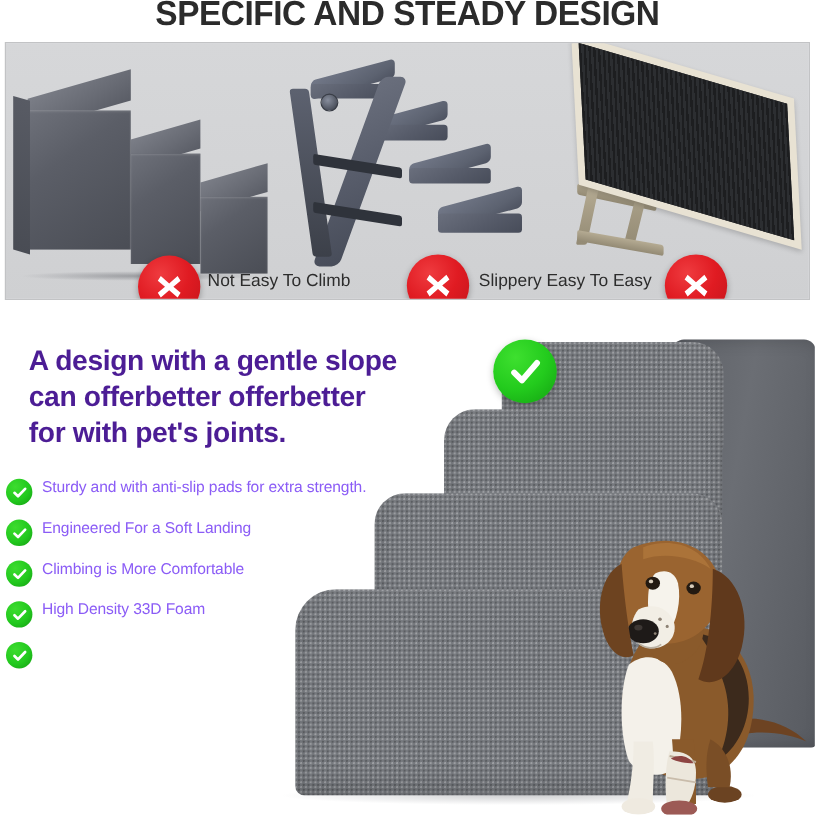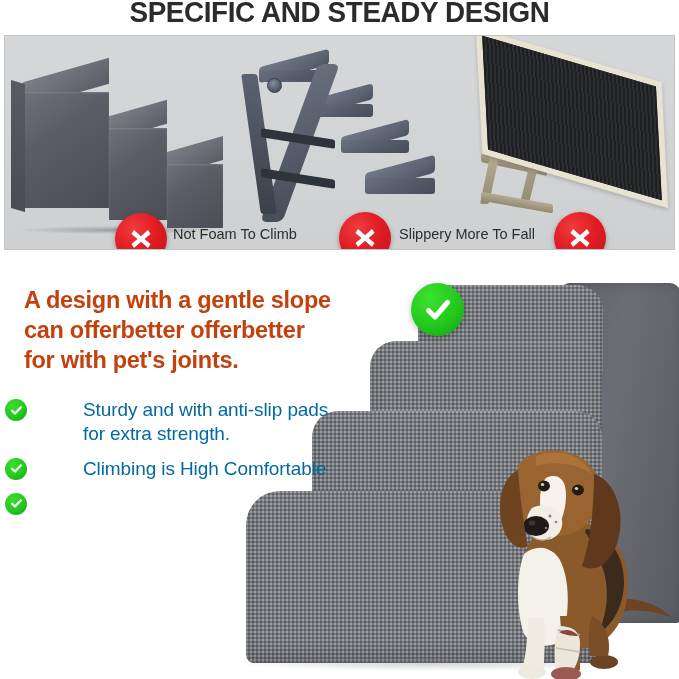--- a/index.html
+++ b/index.html
@@ -165,21 +165,21 @@
     overflow: hidden;
   }
 
   .headline {
     position: absolute;
     left: 24px; top: 34px;
     width: 330px;
     font-size: 23.5px;
     font-weight: bold;
     line-height: 1.27;
-    color: #c2410c;
+    color: #4c1d95;
     letter-spacing: -0.3px;
     z-index: 6;
   }
 
   .bullets {
     position: absolute;
     left: 5px; top: 146px;
     width: 330px;
     z-index: 6;
   }
@@ -188,25 +188,24 @@
     align-items: flex-start;
     margin-bottom: 11px;
   }
   .bullet .chk {
     flex: 0 0 auto;
     width: 22px; height: 22px;
     margin-top: 1px;
     margin-right: 8px;
   }
   .bullet .btext {
-    font-size: 19px;
+    font-size: 13px;
     line-height: 1.26;
-    color: #0369a1;
+    color: #8b5cf6;
     letter-spacing: -0.1px;
-    margin-left: 48px;
   }
 
   .check-circle {
     width: 100%; height: 100%;
     border-radius: 50%;
     background: radial-gradient(circle at 35% 30%, #3ddc2f 0%, #22c91e 55%, #149b12 100%);
     display: flex; align-items: center; justify-content: center;
   }
 
   
@@ -280,21 +279,21 @@
         <div class="fs-step" style="left:156px; top:114px; width:56px;  height:64px;"></div>
 
         <div class="fs-side" style="left:0px;   top:32px;  width:14px;  height:128px; transform:skewY(16deg);"></div>
         <div class="fs-shadow"></div>
       </div>
       <div class="badge-x" style="left:110px; top:177px; width:52px; height:52px;">
         <svg width="28" height="28" viewBox="0 0 28 28" aria-hidden="true">
           <path d="M7 5 L14 11.2 L21 5 L23.5 9 L17.5 14 L23.5 19 L21 23 L14 16.8 L7 23 L4.5 19 L10.5 14 L4.5 9 Z" fill="#ffffff"></path>
         </svg>
       </div>
-      <div class="neg-caption" style="left:168px; top:190px;">Not Foam To Climb</div>
+      <div class="neg-caption" style="left:168px; top:190px;">Not Easy To Climb</div>
     </div>
 
     <div class="neg-cell c2">
       <div class="plastic-stairs">
 
         <div class="ps-tread" style="left:14px; top:12px; width:70px; height:16px; transform:skewY(-15deg);"></div>
         <div class="ps-piece" style="left:14px; top:24px; width:70px; height:12px;"></div>
 
         <div class="ps-tread" style="left:62px; top:46px; width:66px; height:16px; transform:skewY(-15deg);"></div>
         <div class="ps-piece" style="left:62px; top:58px; width:66px; height:13px;"></div>
@@ -312,21 +311,21 @@
         <div class="ps-bar" style="left:16px; top:88px;  width:74px; height:9px; transform:skewY(9deg);"></div>
         <div class="ps-bar" style="left:16px; top:128px; width:74px; height:9px; transform:skewY(9deg);"></div>
 
         <div class="ps-knob" style="left:22px; top:32px;"></div>
       </div>
       <div class="badge-x" style="left:102px; top:176px; width:52px; height:52px;">
         <svg width="28" height="28" viewBox="0 0 28 28" aria-hidden="true">
           <path d="M7 5 L14 11.2 L21 5 L23.5 9 L17.5 14 L23.5 19 L21 23 L14 16.8 L7 23 L4.5 19 L10.5 14 L4.5 9 Z" fill="#ffffff"></path>
         </svg>
       </div>
-      <div class="neg-caption" style="left:162px; top:190px;">Slippery More To Fall</div>
+      <div class="neg-caption" style="left:162px; top:190px;">Slippery Easy To Easy</div>
     </div>
 
     <div class="neg-cell c3">
       <div class="ramp">
 
         <div class="ramp-frame" style="left:20px; top:112px; width:66px; height:9px; transform:skewY(12deg);"></div>
         <div class="ramp-frame" style="left:24px; top:108px; width:9px;  height:48px; transform:skewX(-12deg);"></div>
         <div class="ramp-frame" style="left:66px; top:96px;  width:9px;  height:62px; transform:skewX(-14deg);"></div>
         <div class="ramp-frame" style="left:20px; top:150px; width:72px; height:9px; transform:skewY(10deg);"></div>
 
@@ -362,30 +361,50 @@
         <span class="btext">Sturdy and with anti-slip pads for extra strength.</span>
       </div>
       <div class="bullet">
         <span class="chk">
           <span class="check-circle">
             <svg width="13" height="13" viewBox="0 0 14 14" aria-hidden="true">
               <path d="M2.2 7.2 L5.4 10.3 L11.8 3.6" stroke="#ffffff" stroke-width="2.4" fill="none" stroke-linecap="round" stroke-linejoin="round"></path>
             </svg>
           </span>
         </span>
-        <span class="btext">Climbing is High Comfortable</span>
+        <span class="btext">Engineered For a Soft Landing</span>
       </div>
       <div class="bullet">
         <span class="chk">
           <span class="check-circle">
             <svg width="13" height="13" viewBox="0 0 14 14" aria-hidden="true">
               <path d="M2.2 7.2 L5.4 10.3 L11.8 3.6" stroke="#ffffff" stroke-width="2.4" fill="none" stroke-linecap="round" stroke-linejoin="round"></path>
             </svg>
           </span>
         </span>
+        <span class="btext">Climbing is More Comfortable</span>
+      </div>
+      <div class="bullet">
+        <span class="chk">
+          <span class="check-circle">
+            <svg width="13" height="13" viewBox="0 0 14 14" aria-hidden="true">
+              <path d="M2.2 7.2 L5.4 10.3 L11.8 3.6" stroke="#ffffff" stroke-width="2.4" fill="none" stroke-linecap="round" stroke-linejoin="round"></path>
+            </svg>
+          </span>
+        </span>
+        <span class="btext">High Density 33D Foam</span>
+      </div>
+      <div class="bullet">
+        <span class="chk">
+          <span class="check-circle">
+            <svg width="13" height="13" viewBox="0 0 14 14" aria-hidden="true">
+              <path d="M2.2 7.2 L5.4 10.3 L11.8 3.6" stroke="#ffffff" stroke-width="2.4" fill="none" stroke-linecap="round" stroke-linejoin="round"></path>
+            </svg>
+          </span>
+        </span>
       </div>
     </div>
   </div>
 
   <div class="main-product">
     <div class="mp-back"></div>
 
     <div class="mp-step mesh" style="left:196px; top:2px;  width:185px; height:92px;"></div>
 
     <div class="mp-step mesh" style="left:148px; top:58px; width:232px; height:100px;"></div>

